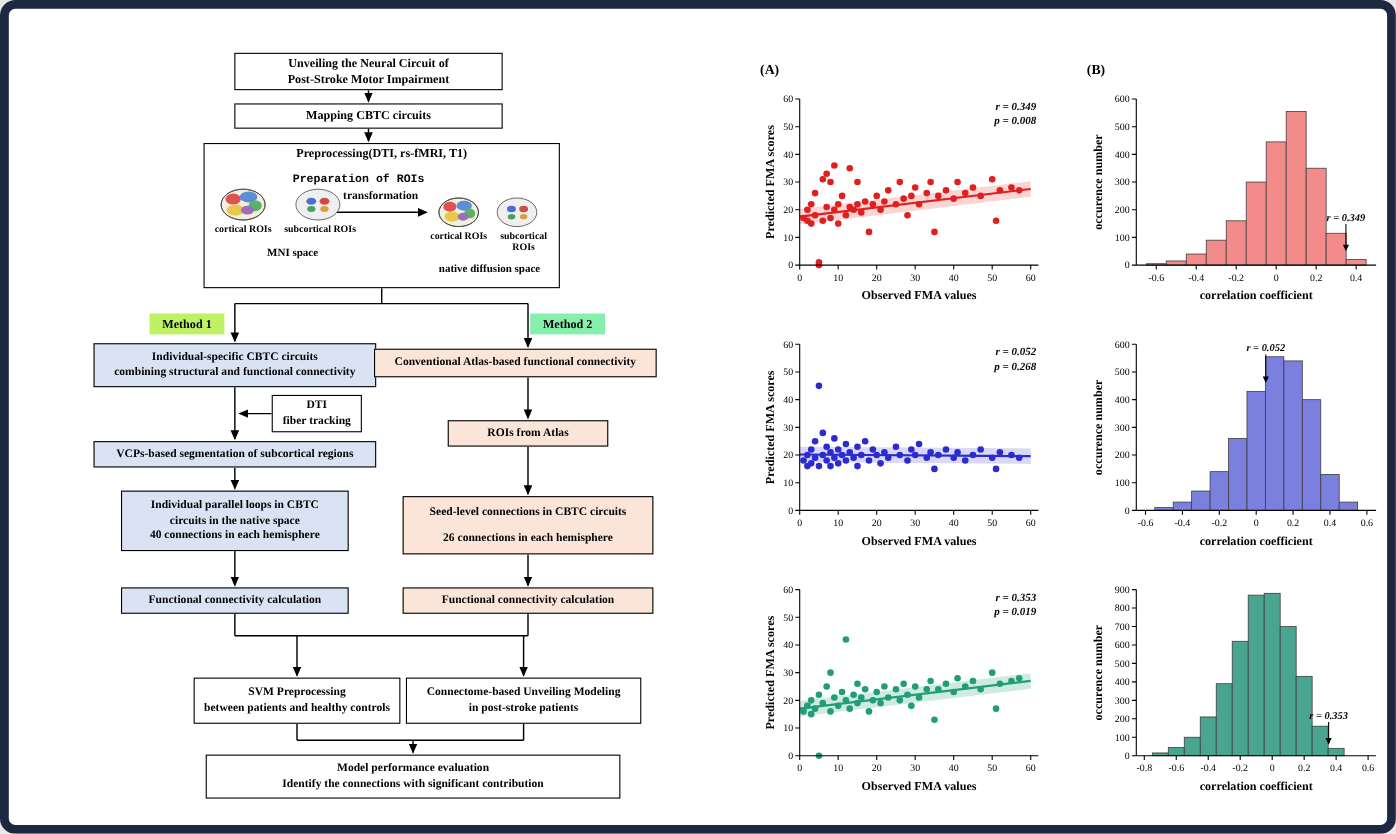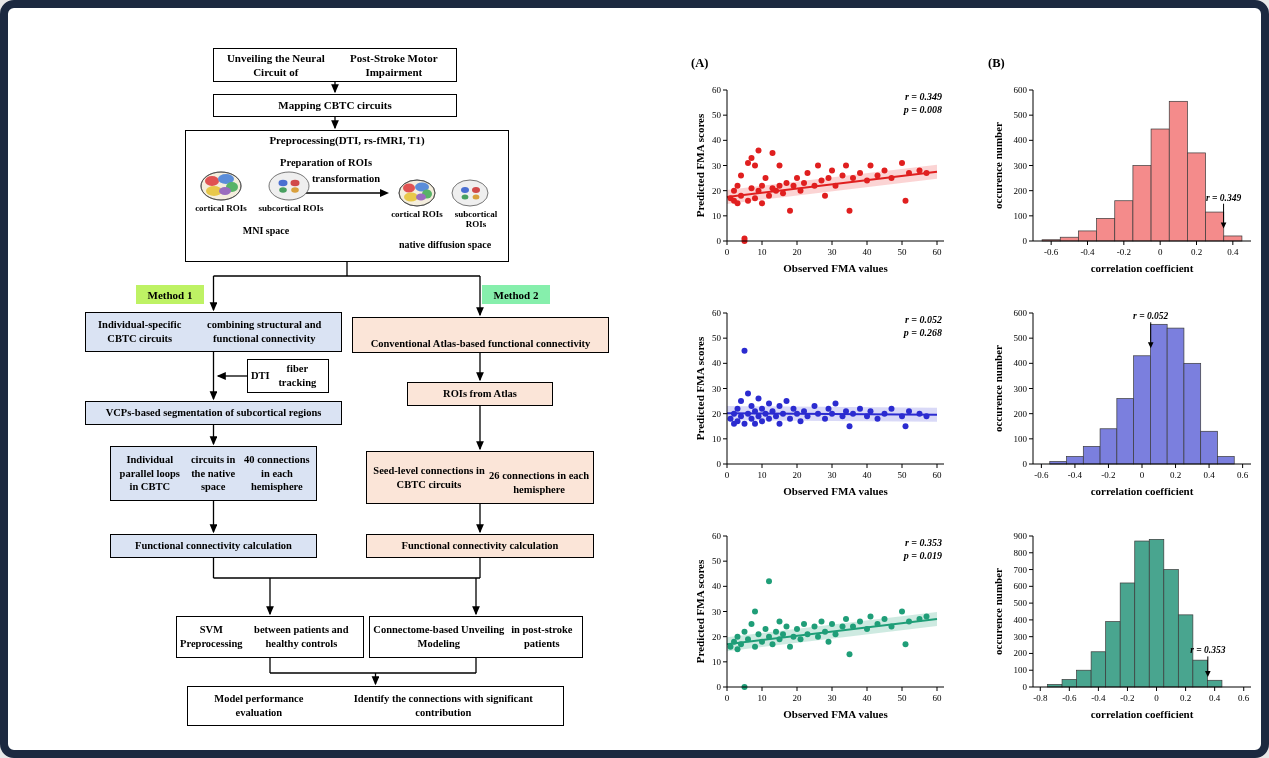--- a/index.html
+++ b/index.html
@@ -3,39 +3,39 @@
 <meta charset="utf-8">
 <style>
   html,body{margin:0;padding:0;background:#e8e8e8;}
   #canvas{
     position:relative;width:1269px;height:758px;box-sizing:border-box;
     border:8px solid #1c2940;border-radius:14px;background:#ffffff;overflow:hidden;
     font-family:"Liberation Serif",serif;color:#000;
   }
   .box{
     position:absolute;border:1px solid #000;background:#fff;
-    display:flex;flex-direction:row;justify-content:center;align-items:center;
+    display:flex;flex-direction:column;justify-content:center;align-items:center;
     text-align:center;font-weight:bold;font-size:10.5px;line-height:1.3;z-index:2;
     padding:1px 3px;box-sizing:border-box;
   }
   .box.blue{background:#dae3f3;}
   .box.peach{background:#fbe5d8;}
   .chip{
     position:absolute;z-index:2;display:flex;align-items:center;justify-content:center;
     font-weight:bold;font-size:11px;
   }
   .chip.blue{background:#bef264;}
   .chip.peach{background:#86efac;}
   #connectors{position:absolute;left:0;top:0;z-index:1;}
   #preproc{
     position:absolute;left:177px;top:122px;width:324px;height:132px;
     border:1px solid #000;background:#fff;z-index:2;box-sizing:border-box;
   }
   #preproc .ptitle{position:absolute;left:0;top:3px;width:100%;text-align:center;font-weight:bold;font-size:11px;}
-  #preproc .prep{position:absolute;left:40px;top:26px;width:200px;text-align:center;font-weight:bold;font-size:10.5px;}
+  #preproc .prep{position:absolute;left:40px;top:26px;width:200px;text-align:center;font-weight:bold;font-size:10.5px;font-family:Liberation Mono, monospace;}
   #preproc .transf{position:absolute;left:90px;top:42px;width:140px;text-align:center;font-weight:bold;font-size:10.5px;}
   .brainlabel{position:absolute;text-align:center;font-weight:bold;font-size:9px;line-height:1.15;}
   .spacelabel{position:absolute;text-align:center;font-weight:bold;font-size:10px;}
   .panel-label{position:absolute;font-weight:bold;font-size:12.5px;z-index:2;}
   .chart{position:absolute;z-index:2;}
   .chart svg text{font-family:"Liberation Serif",serif;fill:#000;}
 </style>
 </head>
 <body>
 
@@ -148,21 +148,21 @@
   </div>
   <div class="box blue" style="left:102px;top:438px;width:207px;height:55px;">
     <div>Individual parallel loops in CBTC</div>
     <div>circuits in the native space</div>
     <div>40 connections in each hemisphere</div>
   </div>
   <div class="box blue" style="left:102px;top:526px;width:207px;height:24px;">
     <div>Functional connectivity calculation</div>
   </div>
 
-  <div class="box peach" style="left:344px;top:309px;width:257px;height:36px;align-items:flex-end;">
+  <div class="box peach" style="left:332px;top:309px;width:257px;height:26px;">
     <div>Conventional Atlas-based functional connectivity</div>
   </div>
   <div class="box peach" style="left:399px;top:374px;width:146px;height:24px;">
     <div>ROIs from Atlas</div>
   </div>
   <div class="box peach" style="left:358px;top:443px;width:228px;height:53px;">
     <div>Seed-level connections in CBTC circuits</div>
     <div style="margin-top:10px;">26 connections in each hemisphere</div>
   </div>
   <div class="box peach" style="left:358px;top:526px;width:228px;height:24px;">

